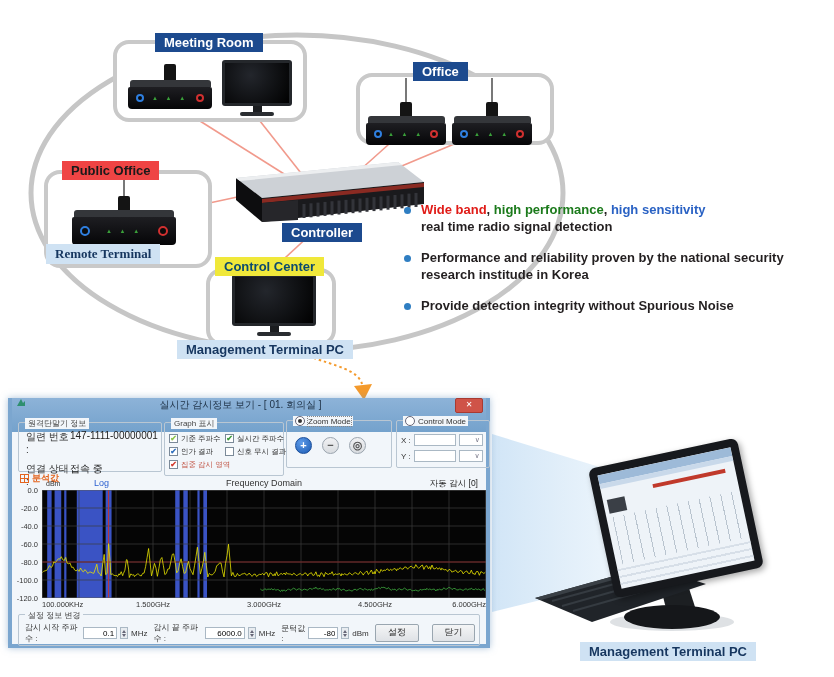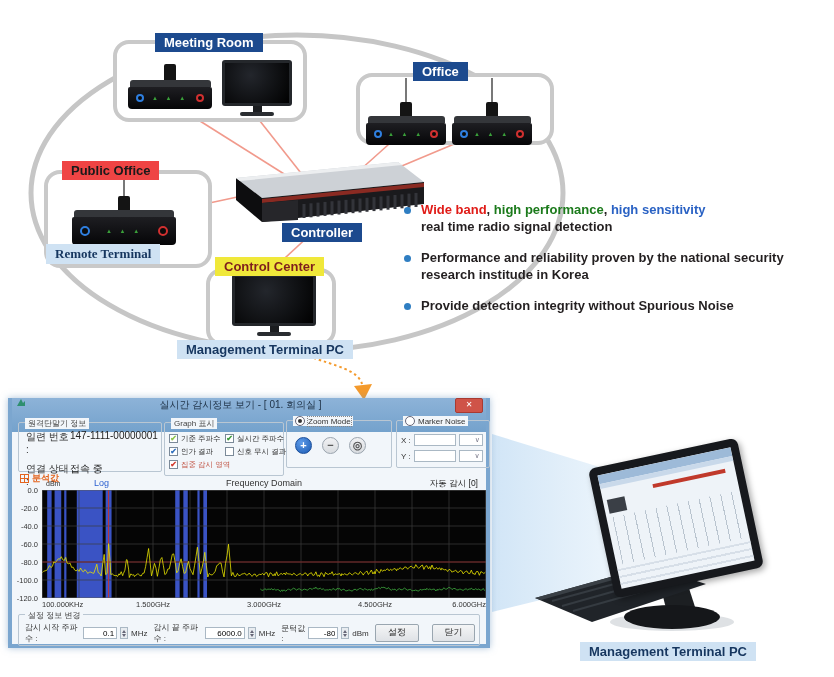--- a/index.html
+++ b/index.html
@@ -9,21 +9,21 @@
   
   .decor{position:absolute;left:0;top:0;z-index:1;}
 
   
   .nodebox{position:absolute;background:#fff;border:4px solid #c9c9c9;border-radius:16px;z-index:2;}
 
   
   .tag{position:absolute;z-index:5;font-weight:bold;font-size:13px;padding:2px 9px;white-space:nowrap;}
   .tag-navy{color:#fff;}
   .tag-purple{color:#1a1a1a;}
-  .tag-yellow{color:#7f1d1d;}
+  .tag-yellow{color:#0c4a6e;}
   .tag-ltblue{color:#16365f;}
 
   
   .device{position:absolute;z-index:3;}
   .ant-line{width:2px;background:#787878;margin:0 auto;}
   .ant-base{width:12px;height:14px;background:#141414;border-radius:2px 2px 0 0;margin:0 auto;}
   .dev-top{height:7px;background:#34363a;border-radius:3px 3px 0 0;transform:translateX(2px);width:96%;}
   .dev-front{height:22px;background:linear-gradient(180deg,#1e1e22,#050507);border-radius:2px 2px 4px 4px;
              display:flex;align-items:center;justify-content:space-between;padding:0 8px;}
   .led{width:8px;height:8px;border-radius:50%;background:#0a0a0a;box-sizing:border-box;}
@@ -336,21 +336,21 @@
       <div class="zbtnrow" id="zoom-buttons">
             <span class="zbtn primary">+</span>
             <span class="zbtn plain">−</span>
             <span class="zbtn plain">◎</span>
           </div>
     </div>
 
     <div class="group" style="left:384px;top:4px;width:92px;height:46px;">
       <div class="radiorow">
         <span class="radio"></span>
-        <span class="radiolabel">Marker Noise</span>
+        <span class="radiolabel">Control Mode</span>
       </div>
       <div class="mrow" style="left:4px;top:13px;">
         <span>X :</span>
         <input class="minput" value="" style="">
         <span class="mselect">
               <span>∨</span>
             </span>
       </div>
       <div class="mrow" style="left:4px;top:29px;">
         <span>Y :</span>

